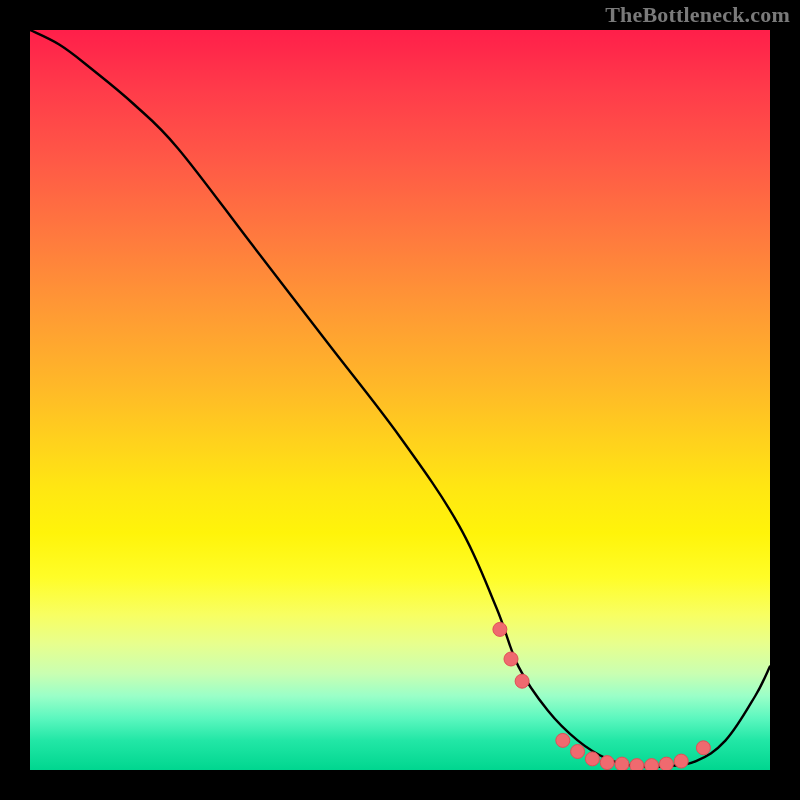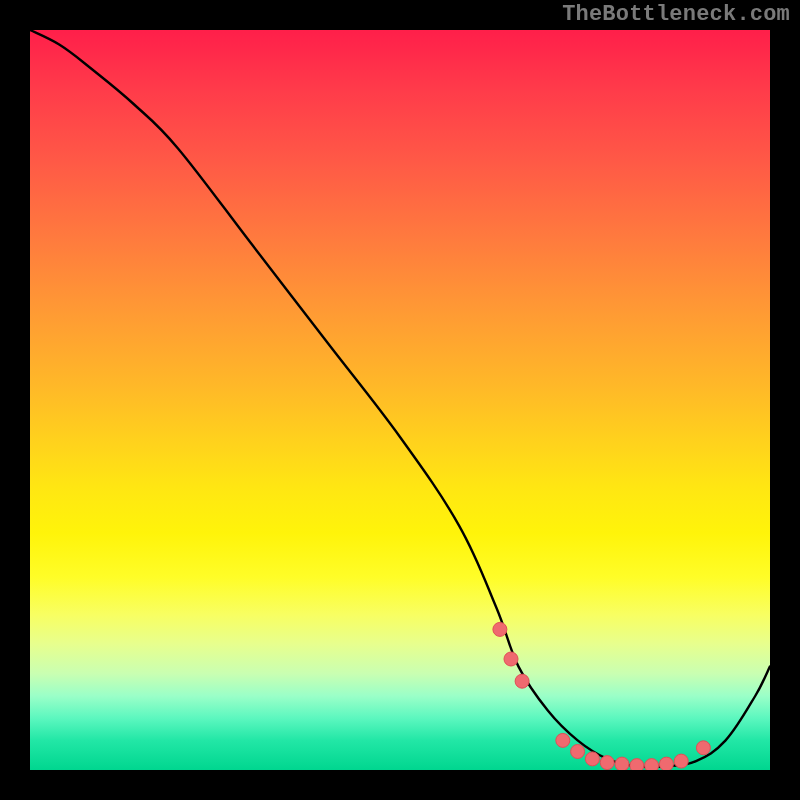--- a/index.html
+++ b/index.html
@@ -7,21 +7,21 @@
   .stage {
     position: relative;
     width: 800px;
     height: 800px;
     background: #000;
   }
   .watermark {
     position: absolute;
     top: 2px;
     right: 10px;
-    font-family: Liberation Mono, monospace;
+    font-family: Liberation Serif, serif;
     font-size: 22px;
     font-weight: 600;
     color: #7a7a7a;
     letter-spacing: 0.2px;
     z-index: 5;
   }
   .plot {
     position: absolute;
     left: 30px;
     top: 30px;

